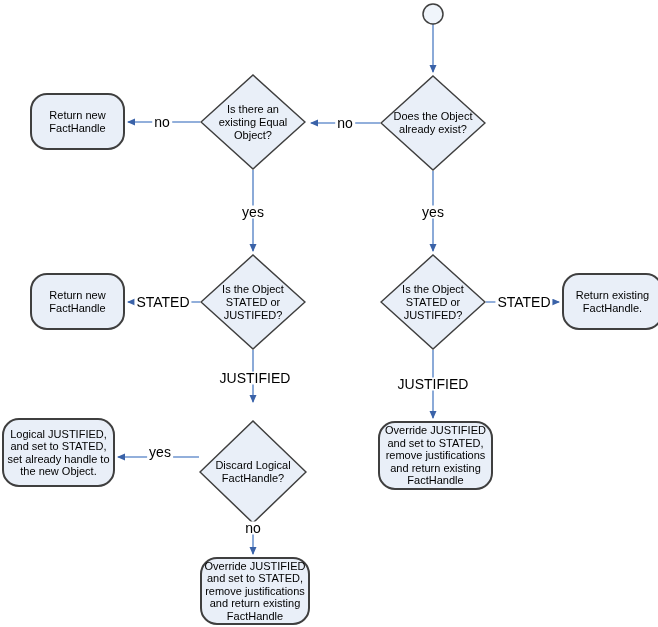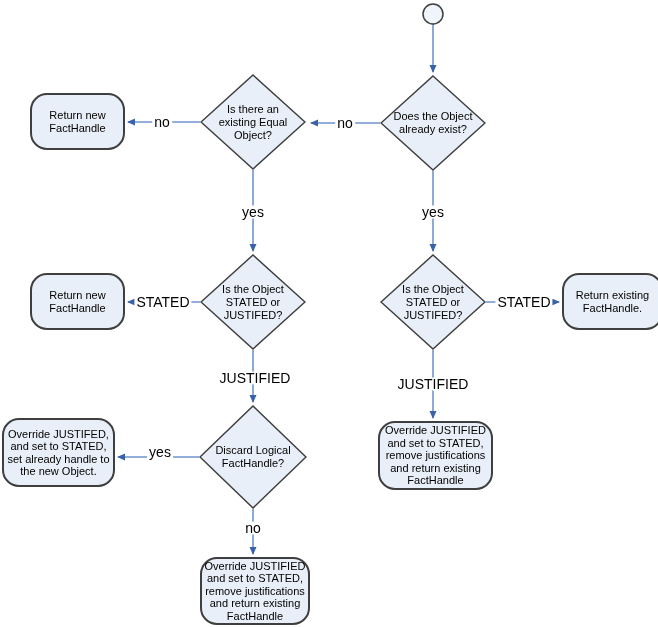--- a/index.html
+++ b/index.html
@@ -114,21 +114,21 @@
     <svg width="106" height="96">
         <polygon points="53,1 105,48 53,95 1,48"></polygon>
       </svg>
     <div class="dtext">
       <div>Is the Object</div>
       <div>STATED or</div>
       <div>JUSTIFED?</div>
     </div>
   </div>
 
-  <div class="diamond" style="left:199px;top:405px;width:108px;height:104px;">
+  <div class="diamond" style="left:199px;top:420px;width:108px;height:104px;">
     <svg width="108" height="104">
         <polygon points="54,1 107,52 54,103 1,52"></polygon>
       </svg>
     <div class="dtext">
       <div>Discard Logical</div>
       <div>FactHandle?</div>
     </div>
   </div>
 
   <div class="node-box" style="left:30px;top:93px;width:95px;height:57px;">
@@ -140,21 +140,21 @@
     <div>Return new</div>
     <div>FactHandle</div>
   </div>
 
   <div class="node-box" style="left:562px;top:273px;width:101px;height:57px;">
     <div>Return existing</div>
     <div>FactHandle.</div>
   </div>
 
   <div class="node-box" style="left:2px;top:418px;width:113px;height:69px;">
-    <div>Override JUSTIFED,</div>
+    <div>Logical JUSTIFIED,</div>
     <div>and set to STATED,</div>
     <div>set already handle to</div>
     <div>the new Object.</div>
   </div>
 
   <div class="node-box" style="left:378px;top:421px;width:115px;height:69px;">
     <div>Override JUSTIFIED</div>
     <div>and set to STATED,</div>
     <div>remove justifications</div>
     <div>and return existing</div>

